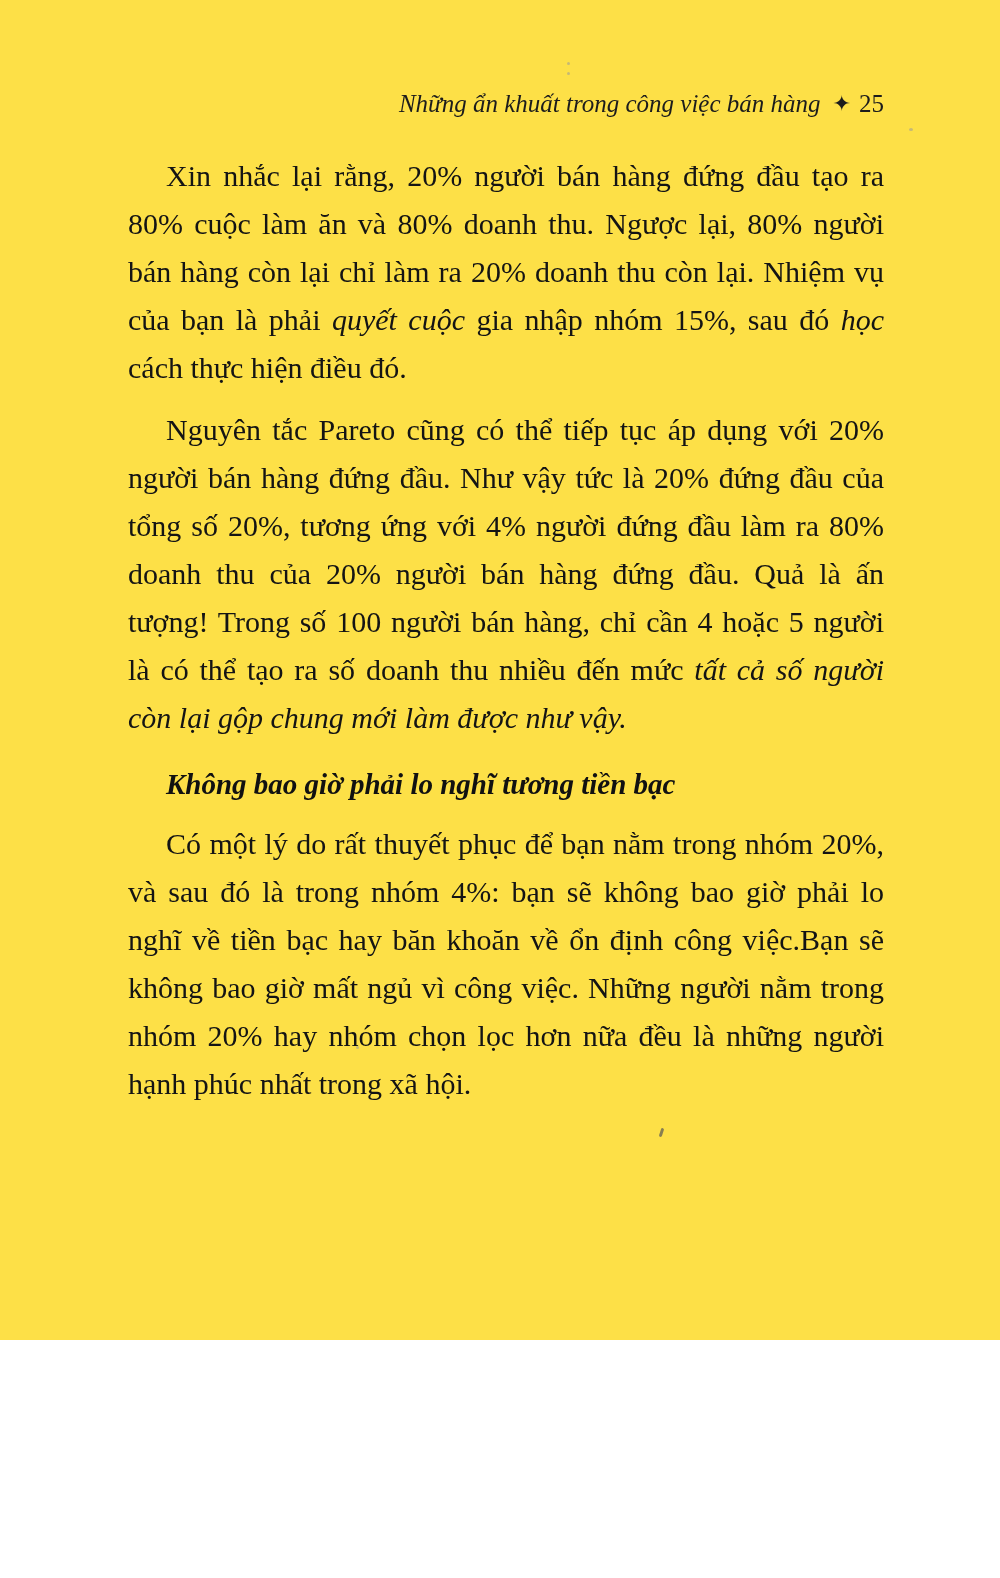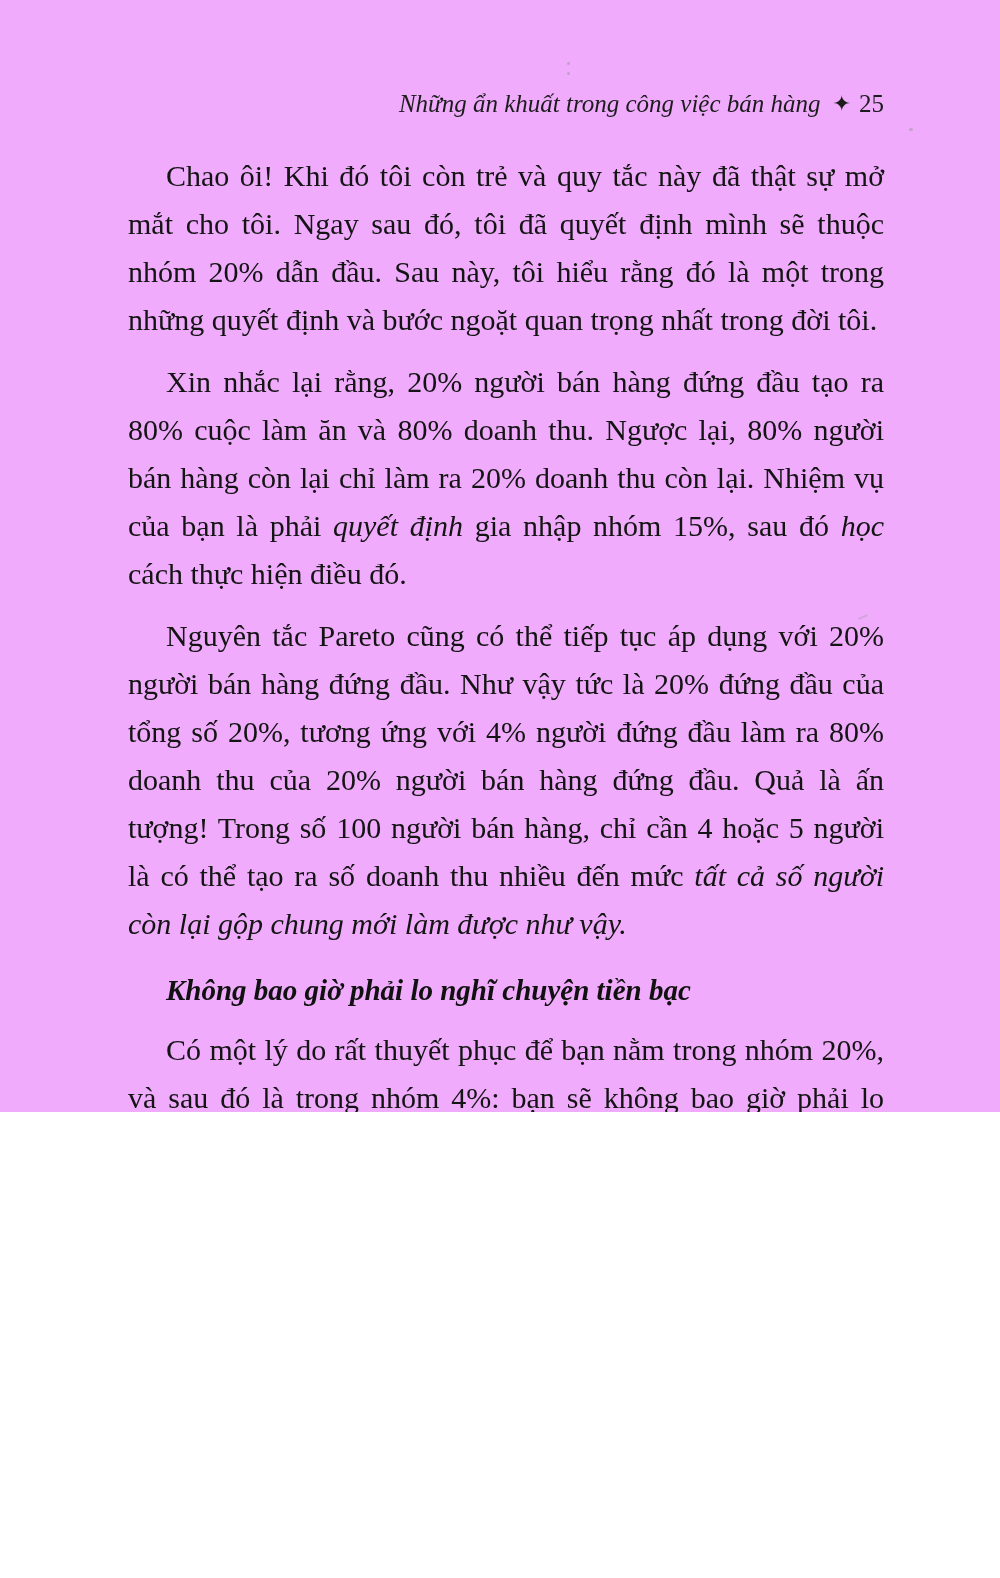--- a/index.html
+++ b/index.html
@@ -1,20 +1,20 @@
 <!DOCTYPE html>
 <html><head>
 <meta charset="utf-8">
 <style>
   html, body { margin: 0; padding: 0; background: #ffffff; }
   .page {
     position: relative;
     width: 1000px;
-    height: 1112px;
-    background: #f0abfc;
+    height: 1340px;
+    background: #fde047;
     font-family: "Liberation Serif", "DejaVu Serif", serif;
     color: #161616;
     overflow: hidden;
   }
   .running-header {
     position: absolute;
     top: 90px;
     left: 128px;
     width: 756px;
     text-align: right;
@@ -70,27 +70,26 @@
 </style>
 </head>
 <body>
 
 <div class="page">
 
   <div class="running-header"><span class="rh-title">Những ẩn khuất trong công việc bán hàng</span><span class="rh-sep">✦</span><span class="rh-num">25</span></div>
 
   <div class="body-text">
 
-    <p><span>Chao ôi! Khi đó tôi còn trẻ và quy tắc này đã thật sự mở mắt cho tôi. Ngay sau đó, tôi đã quyết định mình sẽ thuộc nhóm 20% dẫn đầu. Sau này, tôi hiểu rằng đó là một trong những quyết định và bước ngoặt quan trọng nhất trong đời tôi.</span></p>
 
-    <p><span>Xin nhắc lại rằng, 20% người bán hàng đứng đầu tạo ra 80% cuộc làm ăn và 80% doanh thu. Ngược lại, 80% người bán hàng còn lại chỉ làm ra 20% doanh thu còn lại. Nhiệm vụ của bạn là phải </span><span class="em">quyết định</span><span> gia nhập nhóm 15%, sau đó </span><span class="em">học</span><span> cách thực hiện điều đó.</span></p>
+    <p><span>Xin nhắc lại rằng, 20% người bán hàng đứng đầu tạo ra 80% cuộc làm ăn và 80% doanh thu. Ngược lại, 80% người bán hàng còn lại chỉ làm ra 20% doanh thu còn lại. Nhiệm vụ của bạn là phải </span><span class="em">quyết cuộc</span><span> gia nhập nhóm 15%, sau đó </span><span class="em">học</span><span> cách thực hiện điều đó.</span></p>
 
     <p><span>Nguyên tắc Pareto cũng có thể tiếp tục áp dụng với 20% người bán hàng đứng đầu. Như vậy tức là 20% đứng đầu của tổng số 20%, tương ứng với 4% người đứng đầu làm ra 80% doanh thu của 20% người bán hàng đứng đầu. Quả là ấn tượng! Trong số 100 người bán hàng, chỉ cần 4 hoặc 5 người là có thể tạo ra số doanh thu nhiều đến mức </span><span class="em">tất cả số người còn lại gộp chung mới làm được như vậy.</span></p>
 
-    <h2 class="section-heading">Không bao giờ phải lo nghĩ chuyện tiền bạc</h2>
+    <h2 class="section-heading">Không bao giờ phải lo nghĩ tương tiền bạc</h2>
 
     <p><span>Có một lý do rất thuyết phục để bạn nằm trong nhóm 20%, và sau đó là trong nhóm 4%: bạn sẽ không bao giờ phải lo nghĩ về tiền bạc hay băn khoăn về ổn định công việc.Bạn sẽ không bao giờ mất ngủ vì công việc. Những người nằm trong nhóm 20% hay nhóm chọn lọc hơn nữa đều là những người hạnh phúc nhất trong xã hội.</span></p>
 
   </div>
 
   <div class="artifact a-colon-top"></div>
   <div class="artifact a-dot-header"></div>
   <div class="artifact a-tick-mid"></div>
   <div class="artifact a-apostrophe"></div>
   <div class="artifact a-dot-low"></div>

